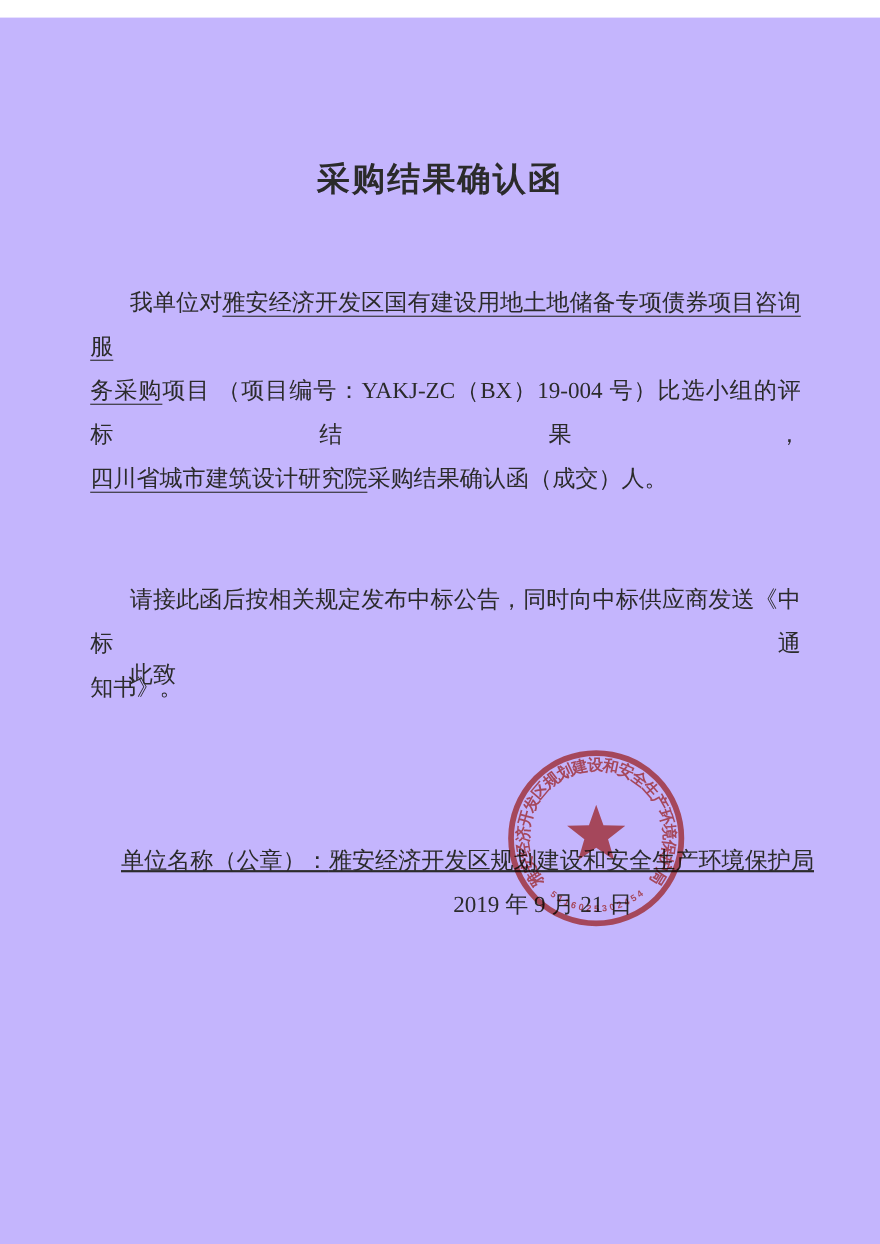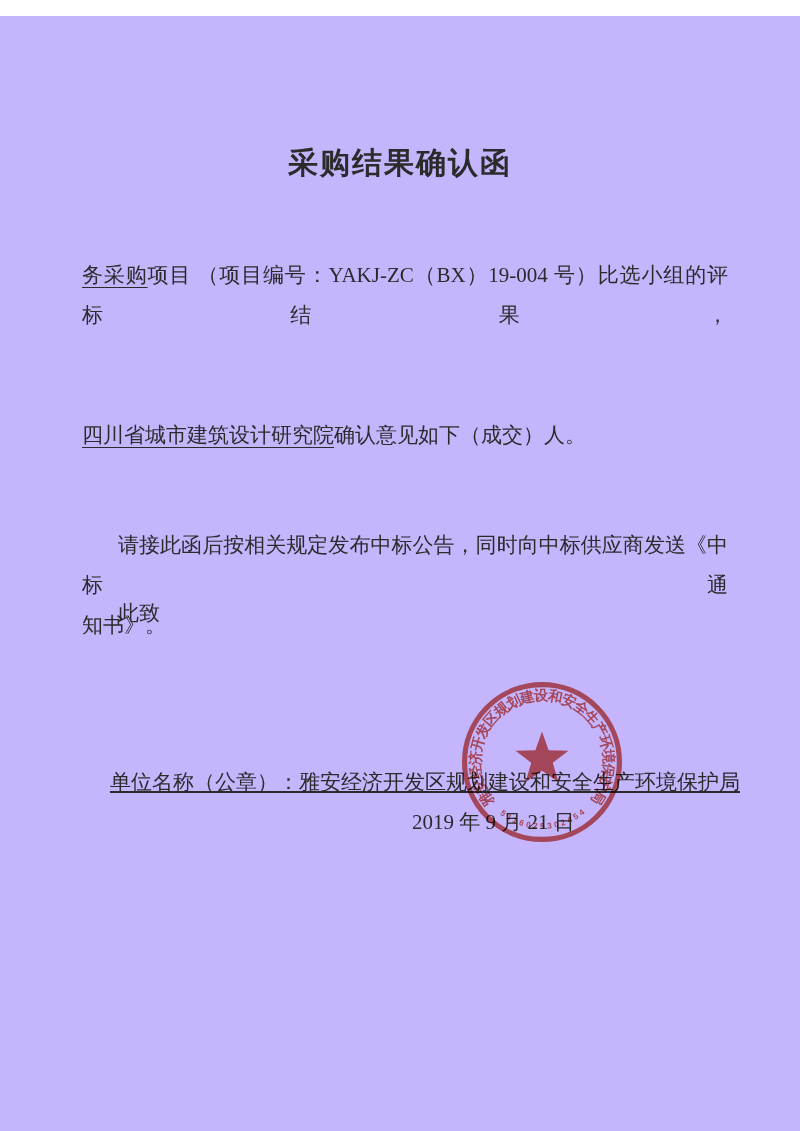--- a/index.html
+++ b/index.html
@@ -54,25 +54,26 @@
 </style>
 </head>
 <body>
 
 <div class="page" style="--seal-color: #cf4238;">
 
   <div class="title">采购结果确认函</div>
 
 
   <div class="block para1">
+    <div class="line fill indent"><span>我单位对</span><span class="u">雅安经济开发区国有建设用地土地储备专项债券项目咨询服</span></div>
     <div class="line fill"><span class="u">务采购</span><span>项目 （项目编号：YAKJ-ZC（BX）19-004 号）比选小组的评标结果，</span></div>
   </div>
 
   <div class="block confirm">
-    <div class="line"><span class="u">四川省城市建筑设计研究院</span><span>确认意见如下（成交）人。</span></div>
+    <div class="line"><span class="u">四川省城市建筑设计研究院</span><span>采购结果确认函（成交）人。</span></div>
   </div>
 
   <div class="block para2">
     <div class="line fill indent">请接此函后按相关规定发布中标公告，同时向中标供应商发送《中标通</div>
     <div class="line">知书》。</div>
   </div>
 
   <div class="block closing">
     <div class="line">此致</div>
   </div>

